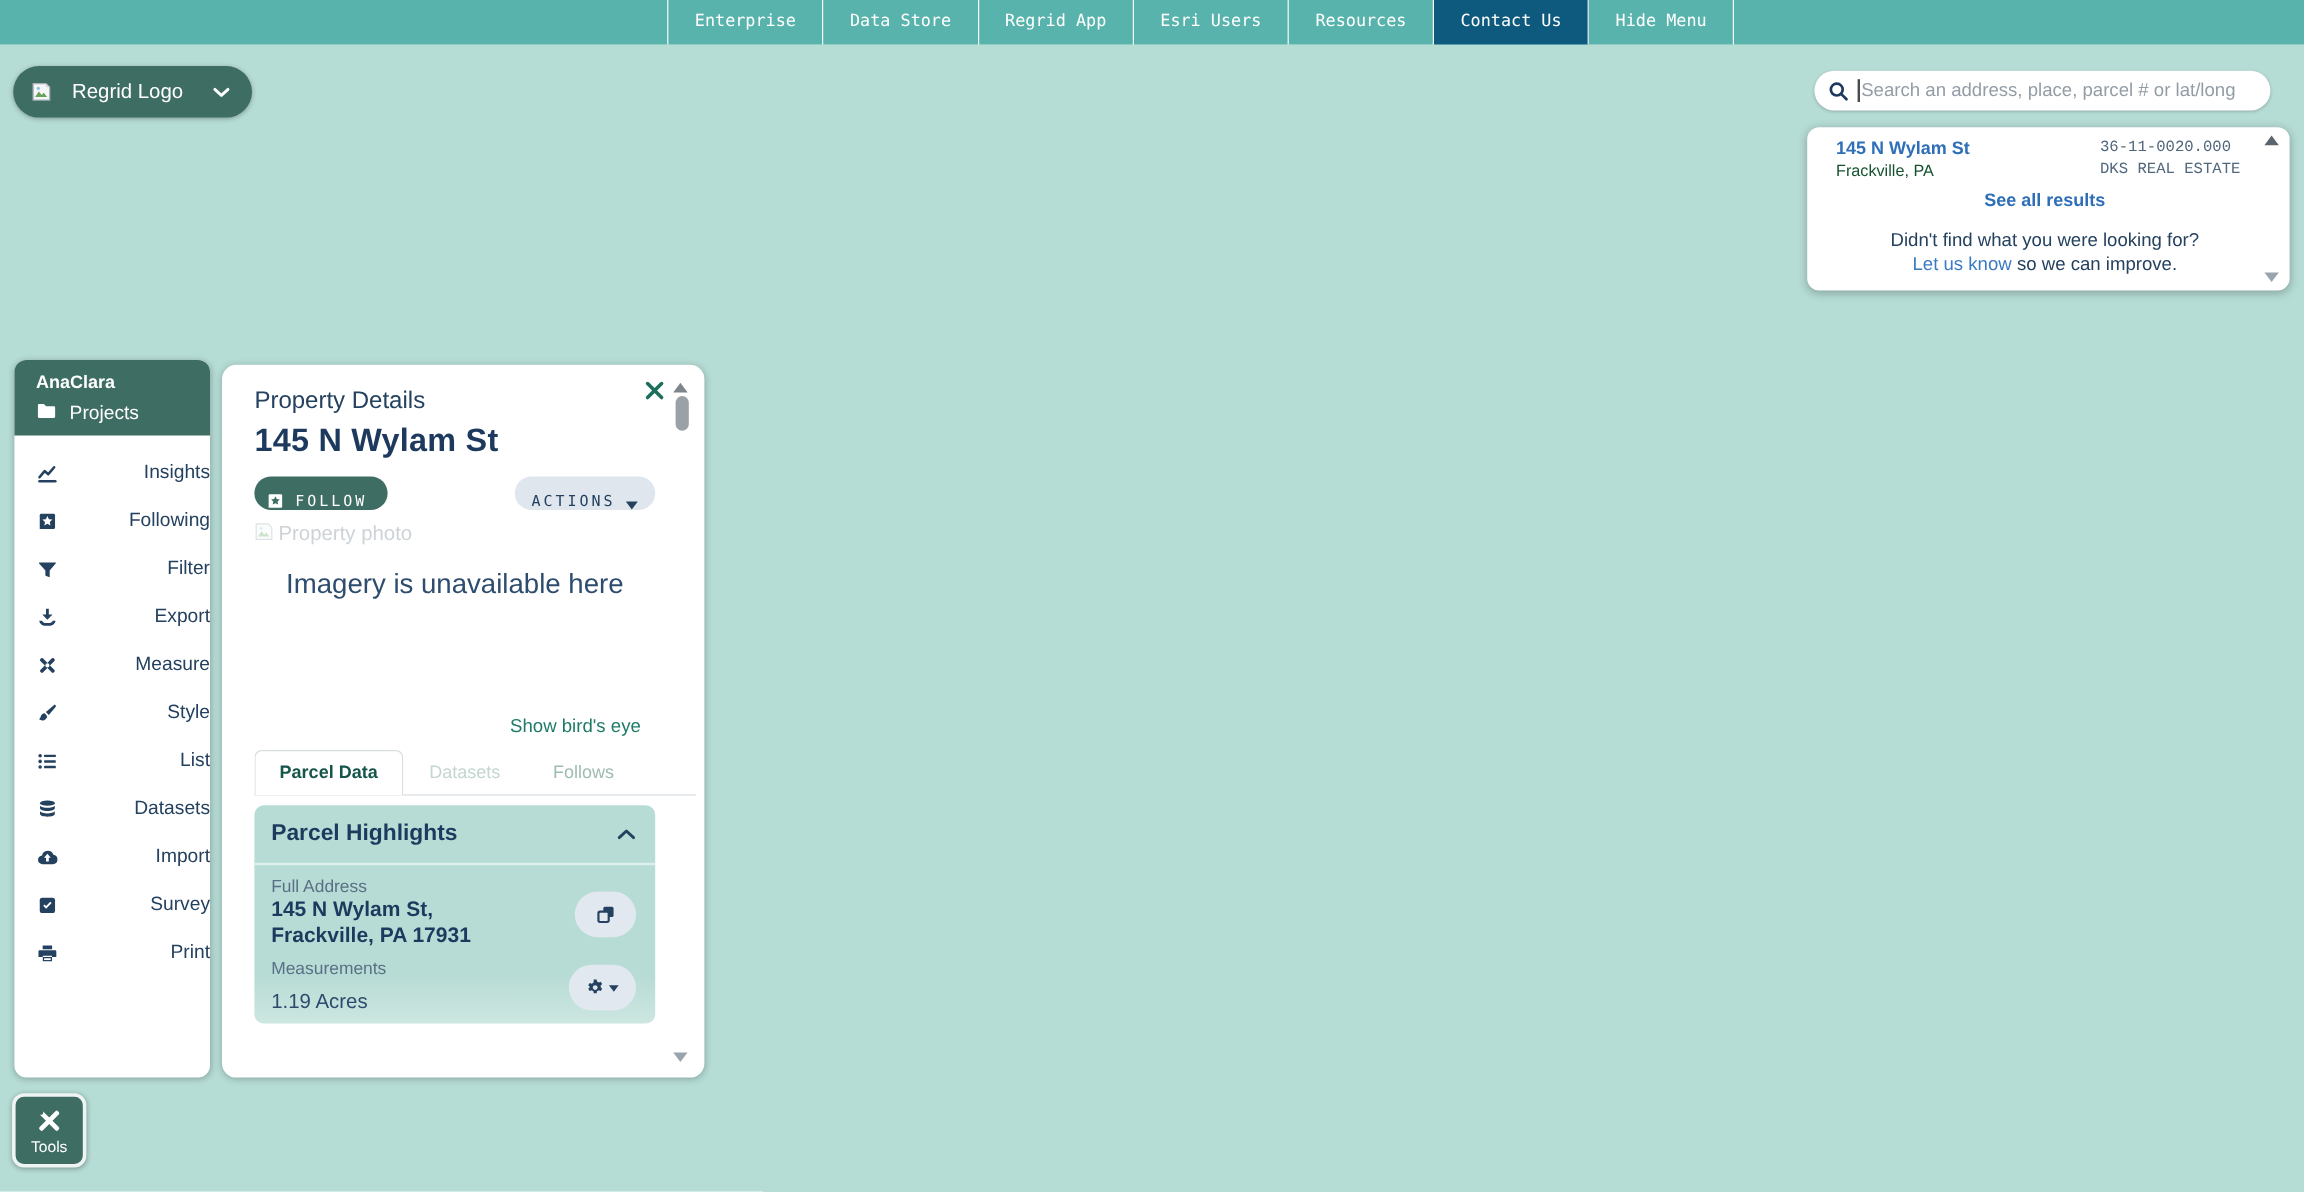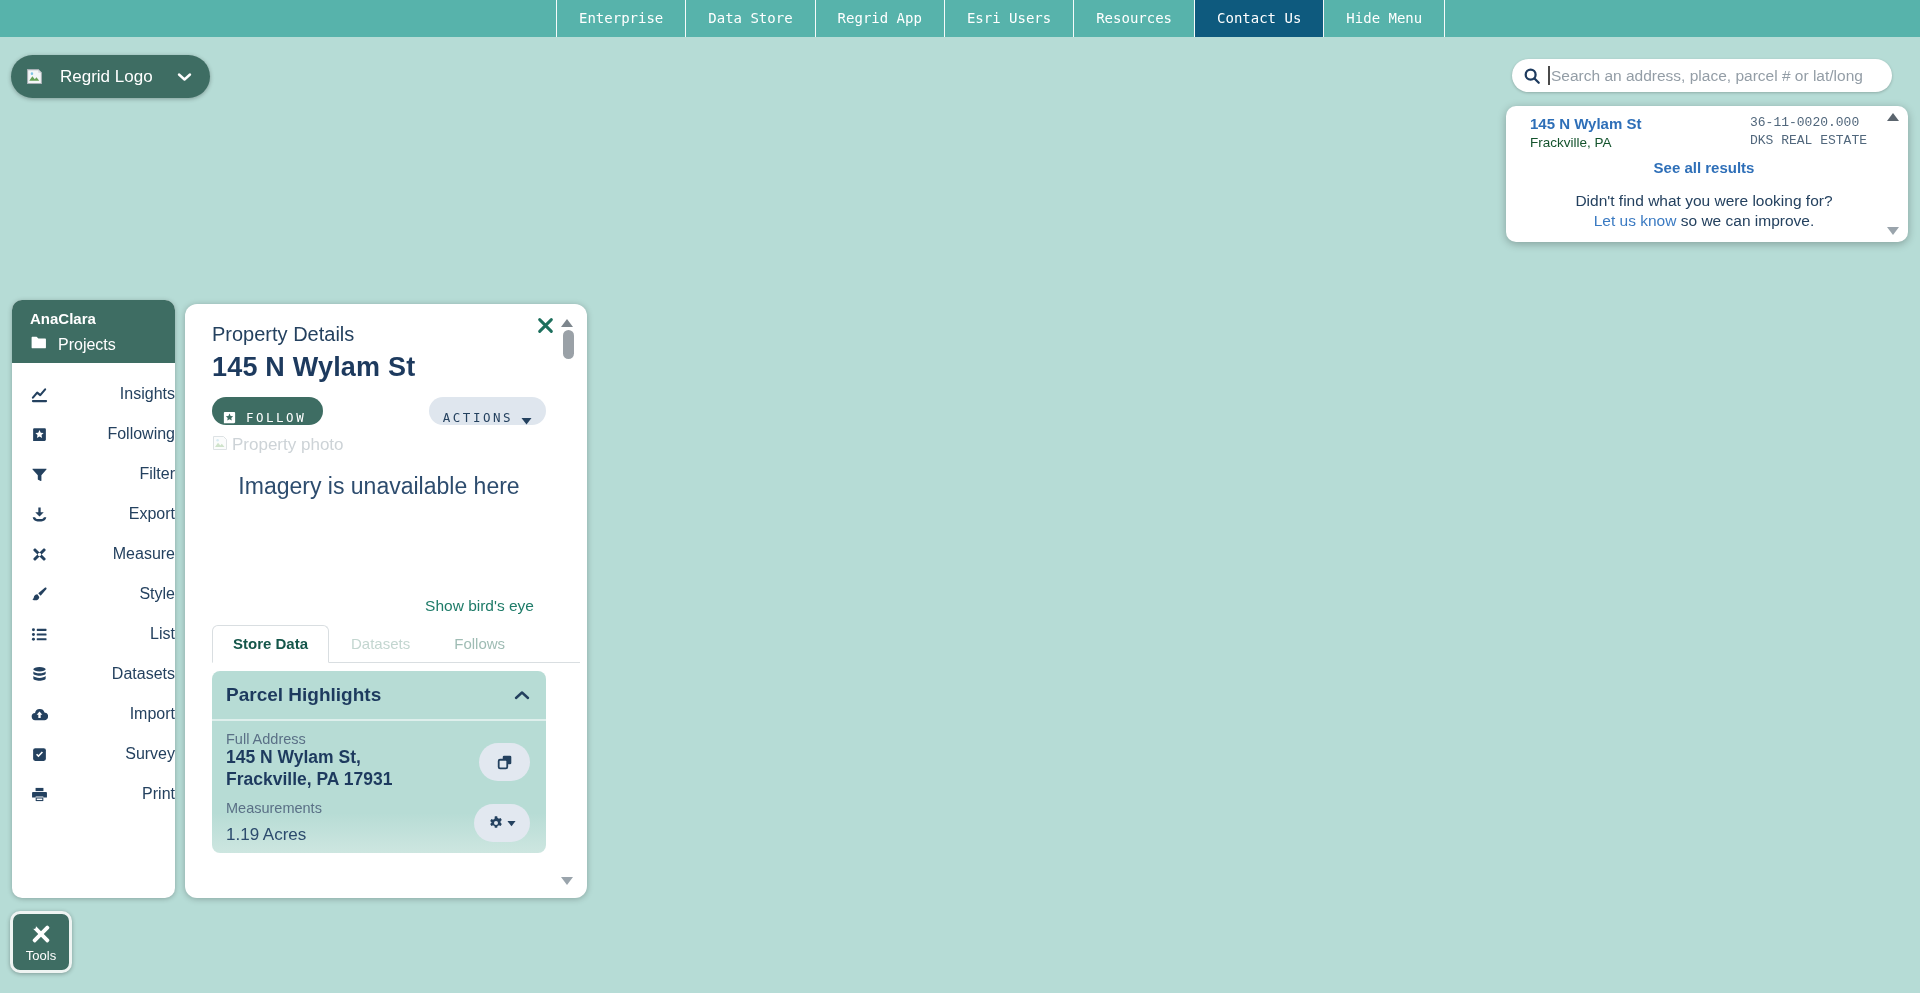--- a/index.html
+++ b/index.html
@@ -348,21 +348,21 @@
                 <circle cx="5.6" cy="5.3" r="1.2" fill="#d9ecf5"></circle>
               </svg>
           </span>
           <span>Property photo</span>
         </div>
         <div class="imagery-msg">Imagery is unavailable here</div>
         <div class="birds-eye">Show bird's eye</div>
       </div>
 
       <div class="tabs-row">
-        <div class="tab active">Store Data</div>
+        <div class="tab active">Parcel Data</div>
         <div class="tab disabled">Datasets</div>
         <div class="tab inactive">Follows</div>
       </div>
 
       <div class="highlights">
         <div class="hl-header">
           <span class="hl-title">Parcel Highlights</span>
           <span style="display:flex;">
             <svg width="16" height="10" viewBox="0 0 16 10">
                 <path d="M2 8 8 2.5 14 8" fill="none" stroke="#24415f" stroke-width="2.4" stroke-linecap="round" stroke-linejoin="round"></path>

